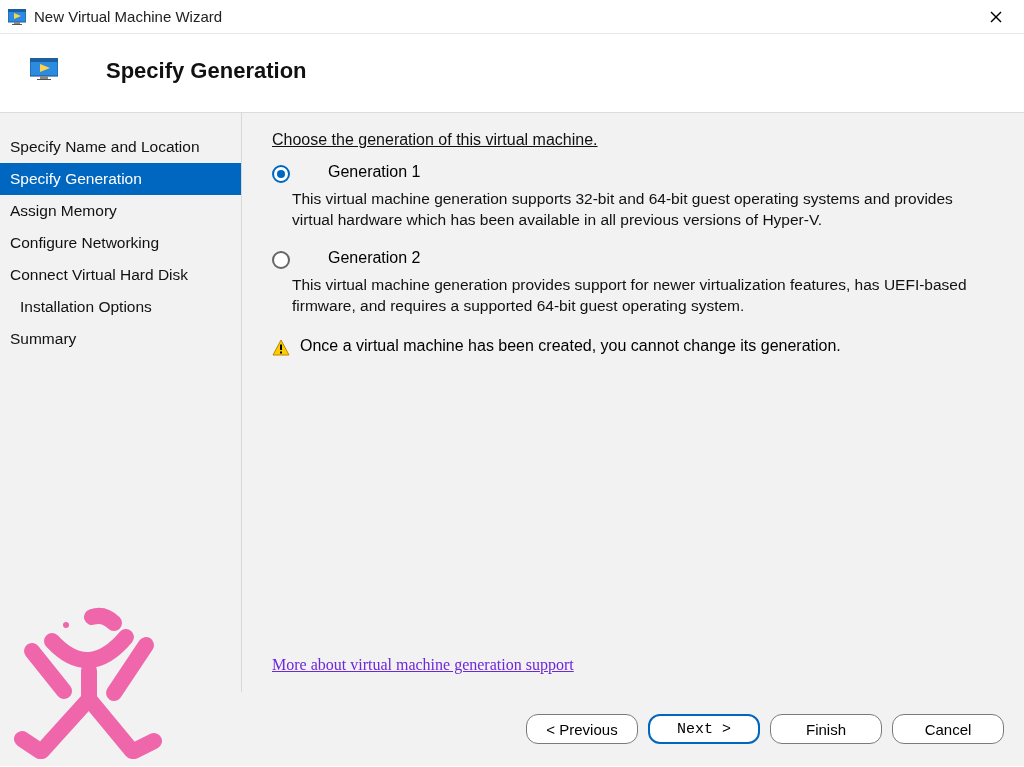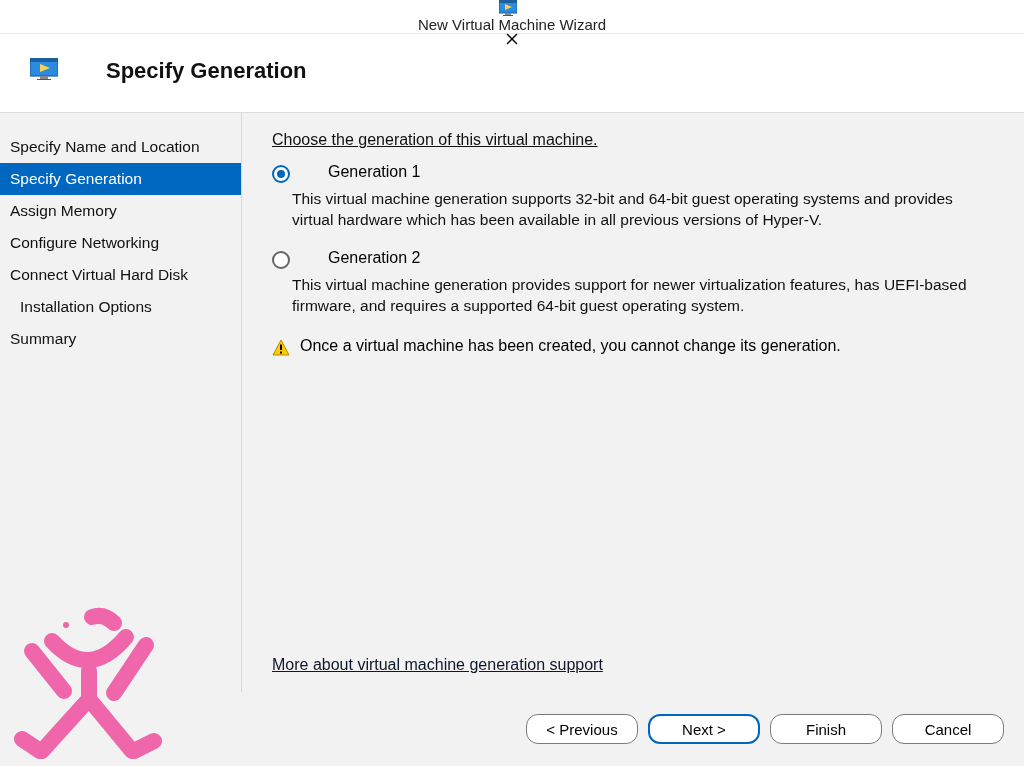--- a/index.html
+++ b/index.html
@@ -12,21 +12,20 @@
       overflow: hidden;
       color: #000;
     }
     .titlebar {
       display: flex;
       align-items: center;
       height: 34px;
       padding: 0 8px;
       border-bottom: 1px solid #e8e8e8;
       background: #fff;
-      flex-direction: column;
     }
     .titlebar .app-icon {
       width: 18px;
       height: 16px;
       margin-right: 8px;
       display: flex;
       align-items: center;
       justify-content: center;
     }
     .app-icon svg { display: block; }
@@ -152,27 +151,28 @@
       width: 18px;
       height: 18px;
       margin-right: 10px;
       margin-top: 2px;
     }
     .warn-row .warn-text {
       font-size: 16px;
     }
 
     .more-link {
-      color: #0f172a;
+      color: #6d28d9;
       text-decoration: underline;
       font-size: 16px;
       position: absolute;
       bottom: 18px;
       left: 30px;
       cursor: pointer;
+      font-family: Liberation Serif, serif;
     }
 
     .footer {
       height: 74px;
       display: flex;
       align-items: center;
       justify-content: flex-end;
       padding: 0 20px;
       gap: 10px;
       background: #f2f2f2;
@@ -182,20 +182,21 @@
       height: 30px;
       background: #fff;
       border: 1px solid #7a7a7a;
       border-radius: 12px;
       font-size: 15px;
       padding: 0 16px;
       cursor: pointer;
     }
     .footer button.primary {
       border: 2px solid #0067c0;
+      font-family: Liberation Mono, monospace;
     }
 
     .watermark {
       position: absolute;
       left: 4px;
       bottom: 6px;
       width: 170px;
       height: 160px;
       pointer-events: none;
       opacity: 0.95;

